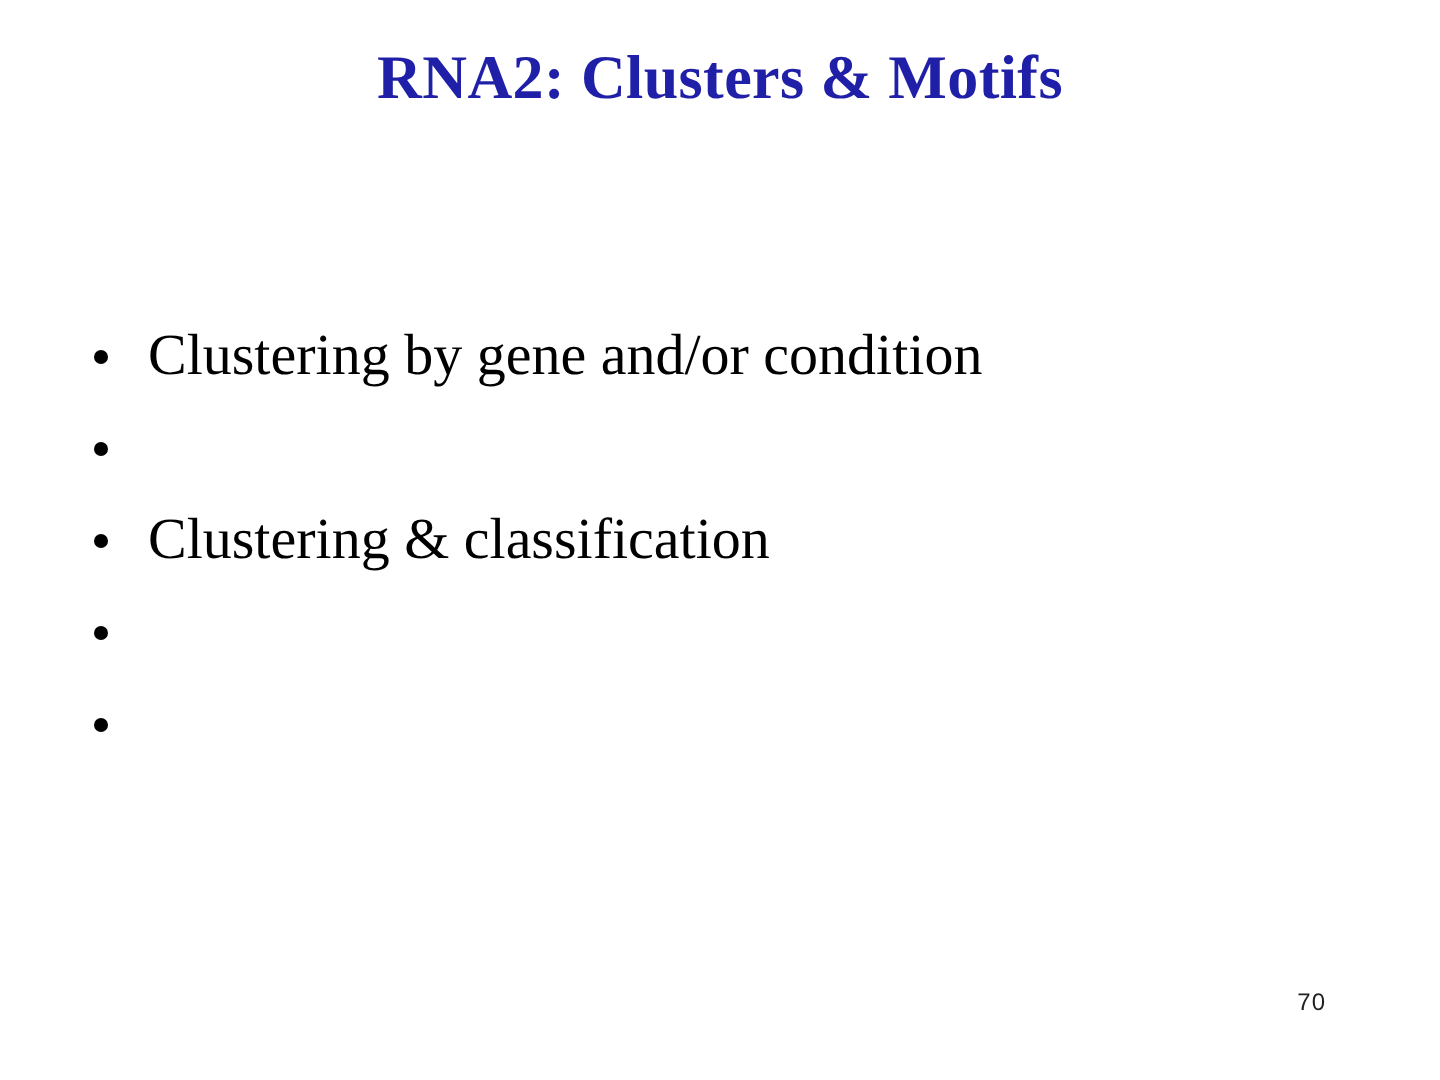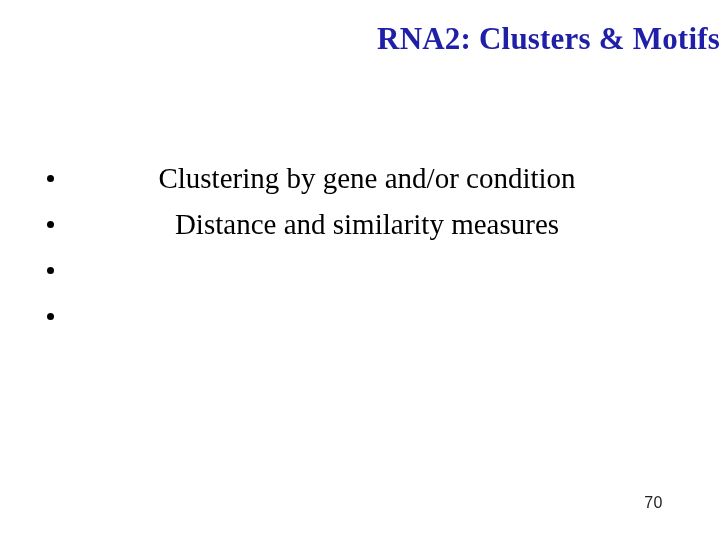--- a/index.html
+++ b/index.html
@@ -17,21 +17,21 @@
     height: 540px;
     background: #ffffff;
     overflow: hidden;
     box-sizing: border-box;
   }
   .slide-title {
     position: absolute;
     left: 0;
     top: 20px;
     width: 720px;
-    text-align: right;
+    text-align: center;
     font-family: "Liberation Serif", "DejaVu Serif", serif;
     font-size: 31px;
     font-weight: bold;
     letter-spacing: 0.2px;
     color: #1f1fa8;
     line-height: 38px;
     white-space: nowrap;
   }
   .bullet-list {
     position: absolute;
@@ -46,21 +46,20 @@
     position: relative;
     display: block;
     height: 46px;
     line-height: 46px;
     padding-left: 34px;
     font-family: "Liberation Serif", "DejaVu Serif", serif;
     font-size: 29px;
     font-weight: normal;
     color: #000000;
     white-space: nowrap;
-    text-align: center;
   }
   .bullet-marker {
     position: absolute;
     left: 7px;
     top: 50%;
     margin-top: -3px;
     width: 7px;
     height: 7px;
     border-radius: 50%;
     background: #000000;
@@ -68,41 +67,44 @@
   }
   .bullet-text {
     display: inline-block;
     vertical-align: baseline;
   }
   .page-number {
     position: absolute;
     right: 57px;
     top: 494px;
     font-family: "Liberation Sans", "DejaVu Sans", sans-serif;
-    font-size: 16px;
+    font-size: 12px;
     color: #222222;
     letter-spacing: 0.5px;
     text-align: center;
   }
 </style>
 </head>
 <body>
 
 <div class="slide">
 
   <div class="slide-title">RNA2: Clusters &amp; Motifs</div>
 
   <ul class="bullet-list">
     <li class="bullet-item">
       <span class="bullet-marker"></span>
       <span class="bullet-text">Clustering by gene and/or condition</span>
     </li>
     <li class="bullet-item">
       <span class="bullet-marker"></span>
-      <span class="bullet-text">Distance and similarity measures</span>
+    </li>
+    <li class="bullet-item">
+      <span class="bullet-marker"></span>
+      <span class="bullet-text">Clustering &amp; classification</span>
     </li>
     <li class="bullet-item">
       <span class="bullet-marker"></span>
     </li>
     <li class="bullet-item">
       <span class="bullet-marker"></span>
     </li>
   </ul>
 
   <div class="page-number">70</div>

